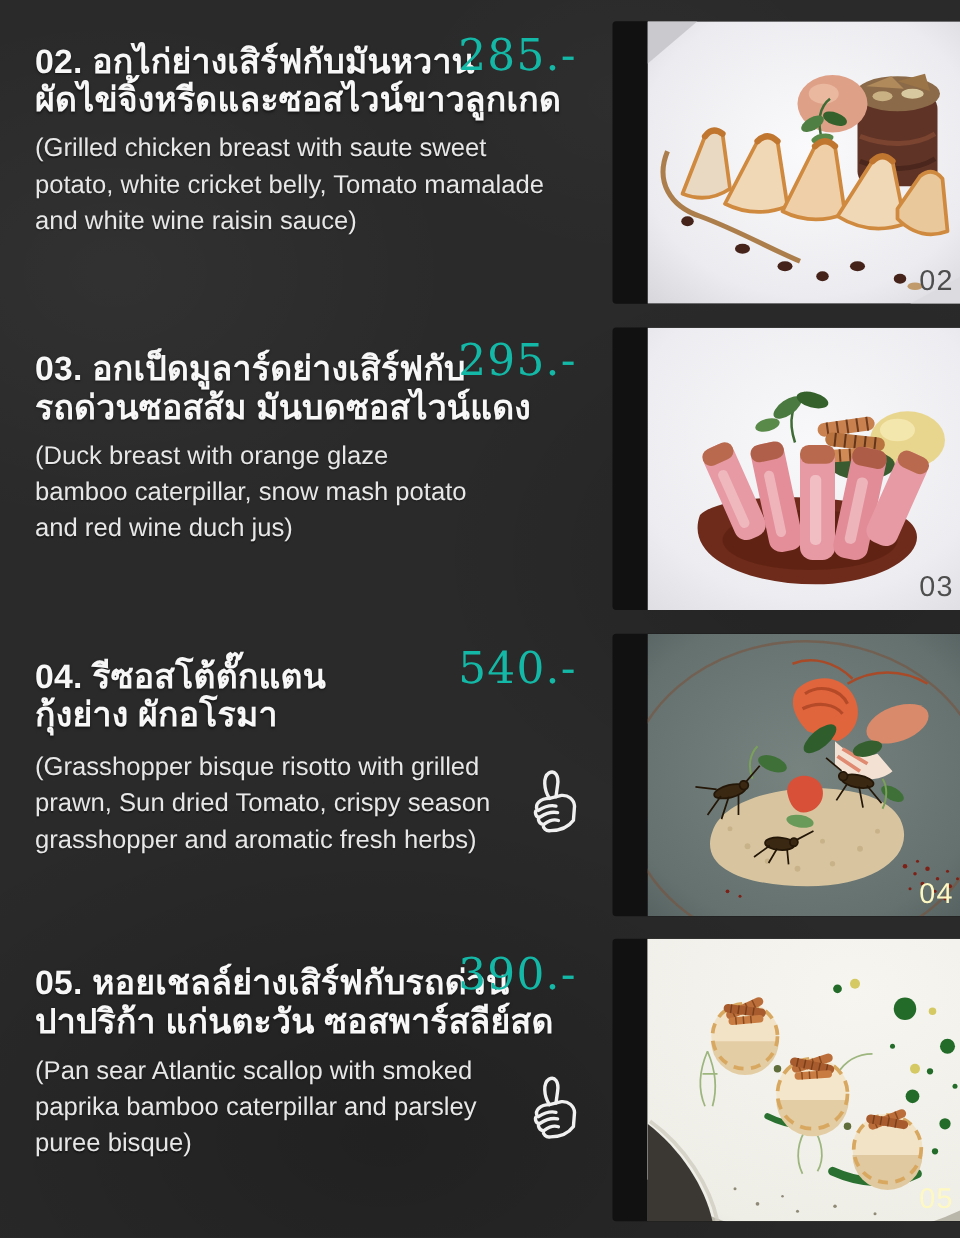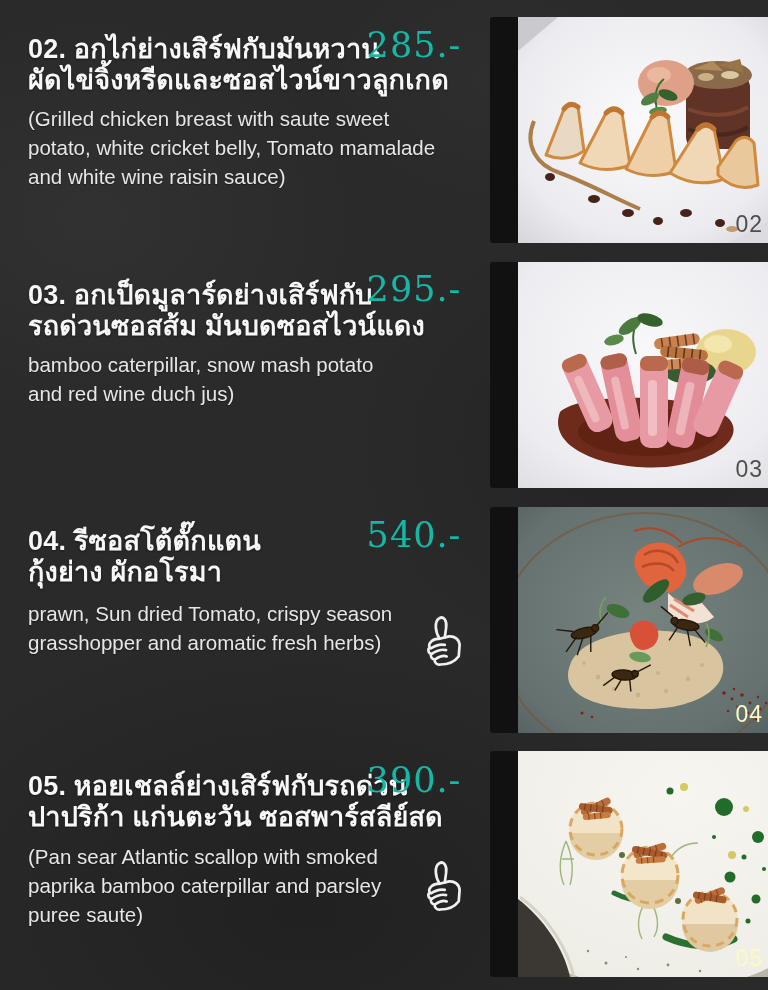--- a/index.html
+++ b/index.html
@@ -105,20 +105,21 @@
   </svg>
   <div class="photo-label label-dark">02</div>
 </div>
 
 <div class="title t03">
   <div>03. อกเป็ดมูลาร์ดย่างเสิร์ฟกับ</div>
   <div>รถด่วนซอสส้ม มันบดซอสไวน์แดง</div>
 </div>
 <div class="price p03">295.-</div>
 <div class="desc d03">
+  <div>(Duck breast with orange glaze</div>
   <div>bamboo caterpillar, snow mash potato</div>
   <div>and red wine duch jus)</div>
 </div>
 <div class="photo ph03">
   <svg width="258" height="226" viewBox="0 0 258 226">
     <defs>
       <radialGradient id="pl03" cx="50%" cy="40%" r="80%">
         <stop offset="0%" stop-color="#f8f8fa"></stop>
           <stop offset="70%" stop-color="#ededf1"></stop>
           <stop offset="100%" stop-color="#dddde2"></stop>
@@ -185,20 +186,21 @@
   </svg>
   <div class="photo-label label-dark">03</div>
 </div>
 
 <div class="title t04">
   <div>04. รีซอสโต้ตั๊กแตน</div>
   <div>กุ้งย่าง ผักอโรมา</div>
 </div>
 <div class="price p04">540.-</div>
 <div class="desc d04">
+  <div>(Grasshopper bisque risotto with grilled</div>
   <div>prawn, Sun dried Tomato, crispy season</div>
   <div>grasshopper and aromatic fresh herbs)</div>
 </div>
 <svg class="thumb th04" viewBox="0 0 60 68">
   <g fill="none" stroke="#f0f0f0" stroke-width="3" stroke-linecap="round" stroke-linejoin="round" transform="rotate(-14 30 34)">
     <path d="M25 29 C22 20 24 9 30 7 C36 5 38 12 35 19 L31 29"></path>
     <path d="M25 29 C17 27 11 31 12 36 C9 37 9 42 12 43 C10 45 11 49 14 50 C13 53 15 57 19 57 C27 59 35 58 41 53 L45 41 C46 35 42 30 36 29 Z"></path>
     <path d="M13 37 C19 35 25 35 29 37"></path>
     <path d="M13 43 C19 41 25 41 29 43"></path>
     <path d="M15 50 C20 48 25 48 28 50"></path>
@@ -289,21 +291,21 @@
 </div>
 
 <div class="title t05">
   <div>05. หอยเชลล์ย่างเสิร์ฟกับรถด่วน</div>
   <div>ปาปริก้า แก่นตะวัน ซอสพาร์สลีย์สด</div>
 </div>
 <div class="price p05">390.-</div>
 <div class="desc d05">
   <div>(Pan sear Atlantic scallop with smoked</div>
   <div>paprika bamboo caterpillar and parsley</div>
-  <div>puree saute)</div>
+  <div>puree bisque)</div>
 </div>
 <svg class="thumb th05" viewBox="0 0 60 68">
   <g fill="none" stroke="#f0f0f0" stroke-width="3" stroke-linecap="round" stroke-linejoin="round" transform="rotate(-14 30 34)">
     <path d="M25 29 C22 20 24 9 30 7 C36 5 38 12 35 19 L31 29"></path>
     <path d="M25 29 C17 27 11 31 12 36 C9 37 9 42 12 43 C10 45 11 49 14 50 C13 53 15 57 19 57 C27 59 35 58 41 53 L45 41 C46 35 42 30 36 29 Z"></path>
     <path d="M13 37 C19 35 25 35 29 37"></path>
     <path d="M13 43 C19 41 25 41 29 43"></path>
     <path d="M15 50 C20 48 25 48 28 50"></path>
   </g>
 </svg>

